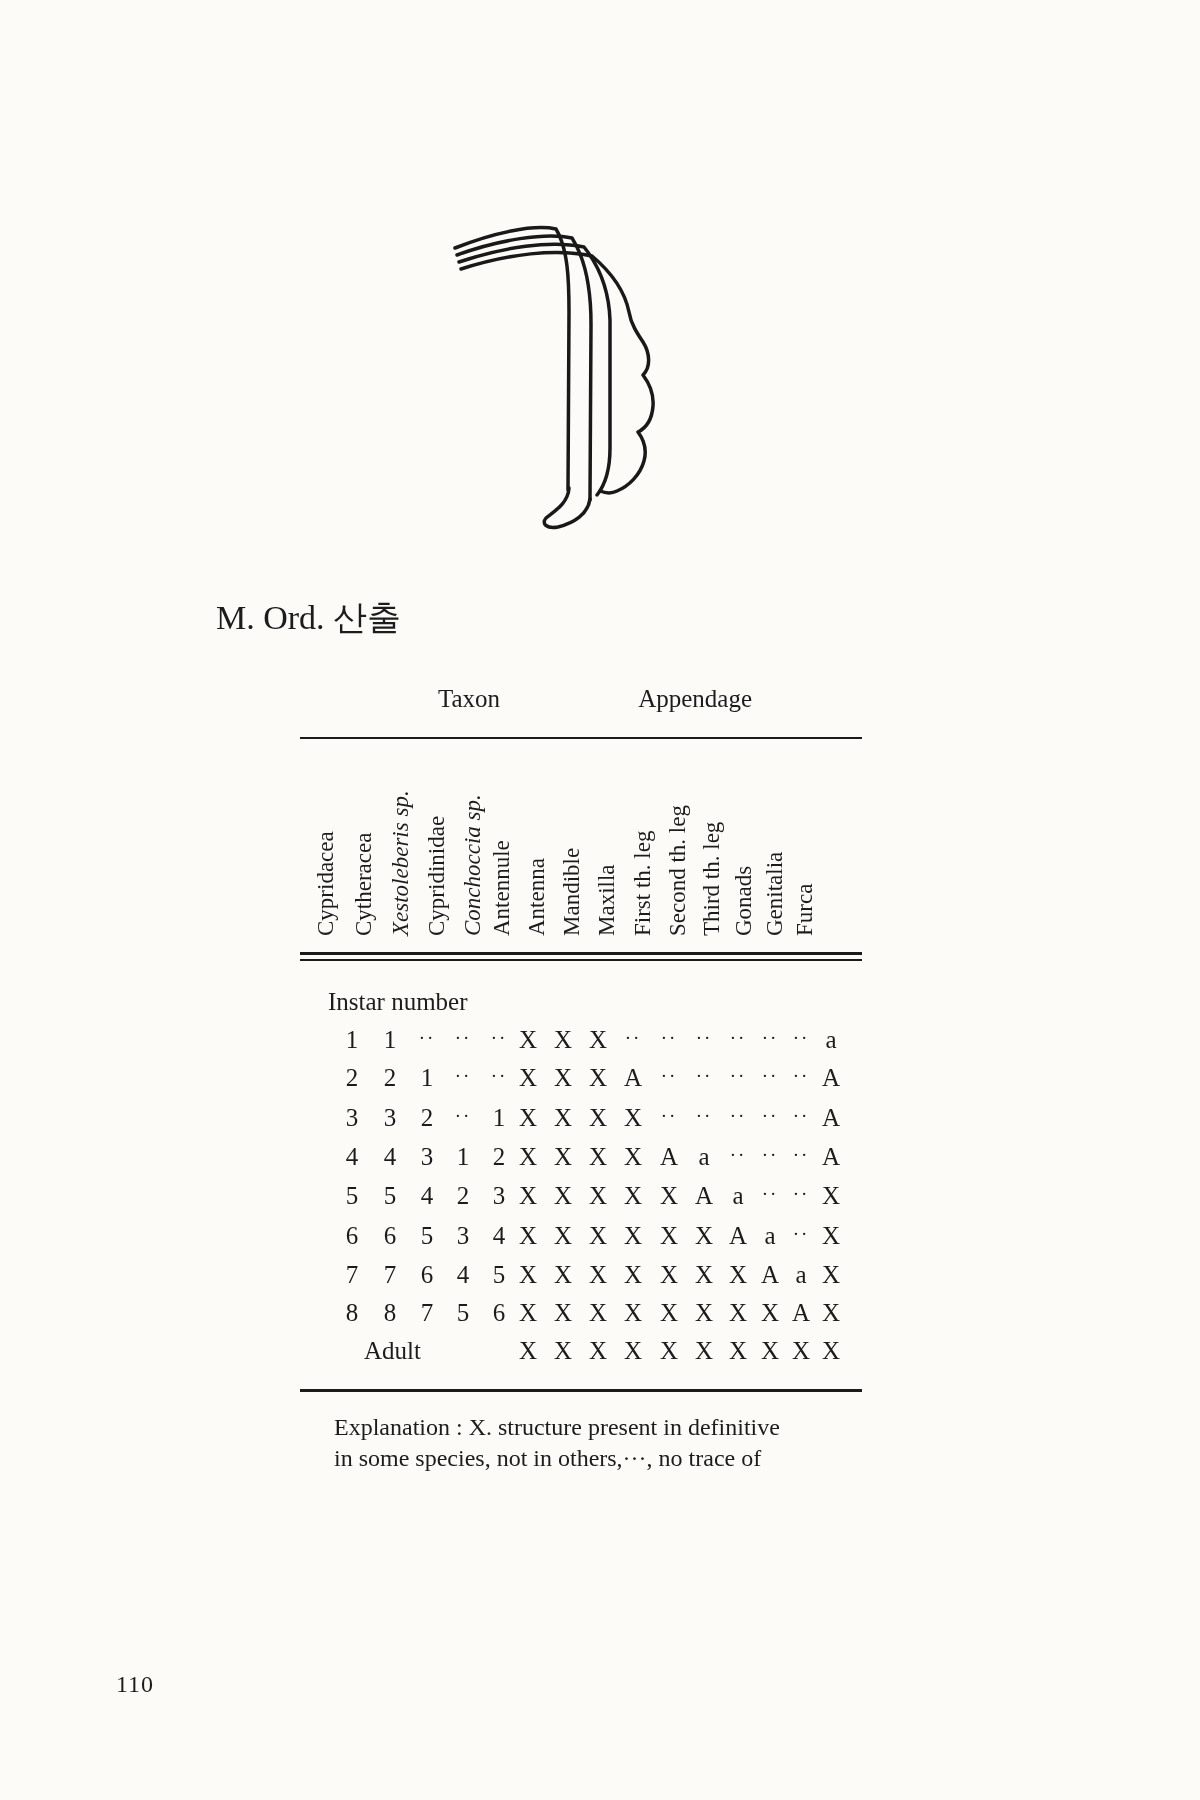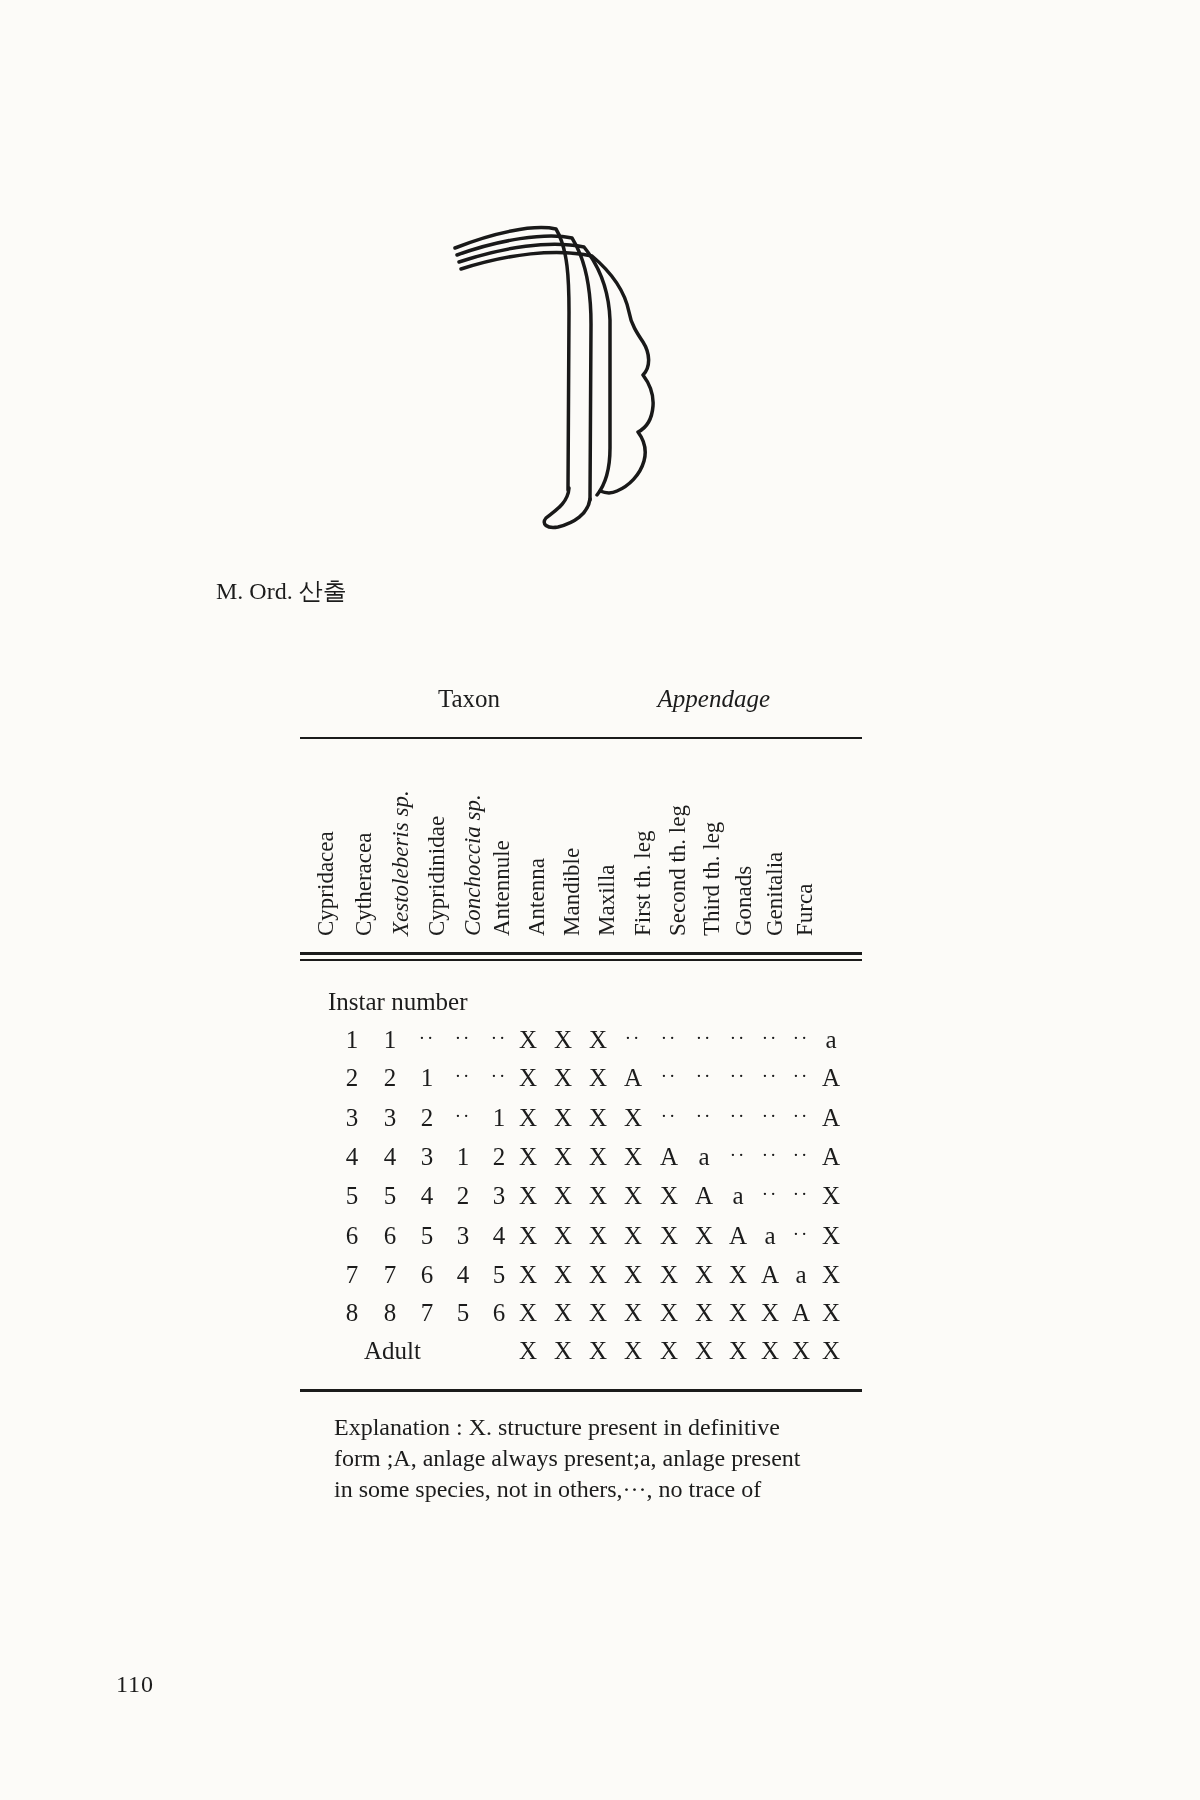--- a/index.html
+++ b/index.html
@@ -9,26 +9,26 @@
     font-family:"Liberation Serif","DejaVu Serif",serif;
     color:#1c1c1c;
   }
   
   #fig4-svg{position:absolute; left:398px; top:200px;}
 
   
   .fig4-line1{position:absolute; left:158px; top:548px; font-size:27px; white-space:nowrap; letter-spacing:0.3px;}
   .cap-label{font-weight:bold; margin-right:8px;}
   .species{font-style:italic; font-weight:600; margin:0 6px;}
-  .fig4-line2{position:absolute; left:216px; top:575px; font-size:24px; white-space:nowrap;}
+  .fig4-line2{position:absolute; left:216px; top:595px; font-size:34px; white-space:nowrap;}
 
   
   .group-h{position:absolute; top:685px; font-size:25px; text-align:right;}
   #gh-taxon{left:330px; width:170px;}
-  #gh-appendage{left:580px; width:190px;font-style:italic;}
+  #gh-appendage{left:562px; width:190px;}
 
   
   .rule{position:absolute; left:300px; width:562px; background:#1b1b1b;}
   #rule-top{top:737px; height:2px;}
   #rule-mid-a{top:952px; height:3px;}
   #rule-mid-b{top:959px; height:2px;}
   #rule-bottom{top:1389px; height:3px;}
 
   
   .rot-label{
@@ -242,20 +242,19 @@
         <span class="cell" style="left: 750px;">X</span>
         <span class="cell" style="left: 781px;">X</span>
         <span class="cell" style="left: 811px;">X</span>
       </div>
     </div>
 
   <div class="rule" id="rule-bottom"></div>
 
   <div id="explanation">
       <div>Explanation : X. structure present in definitive</div>
-      <div>form ;A, anlage always present;a, anlage present</div>
       <div>in some species, not in others,···, no trace of</div>
     </div>
 
 
   <div id="page-number">110</div>
 
 </div>
 
 </body></html>

